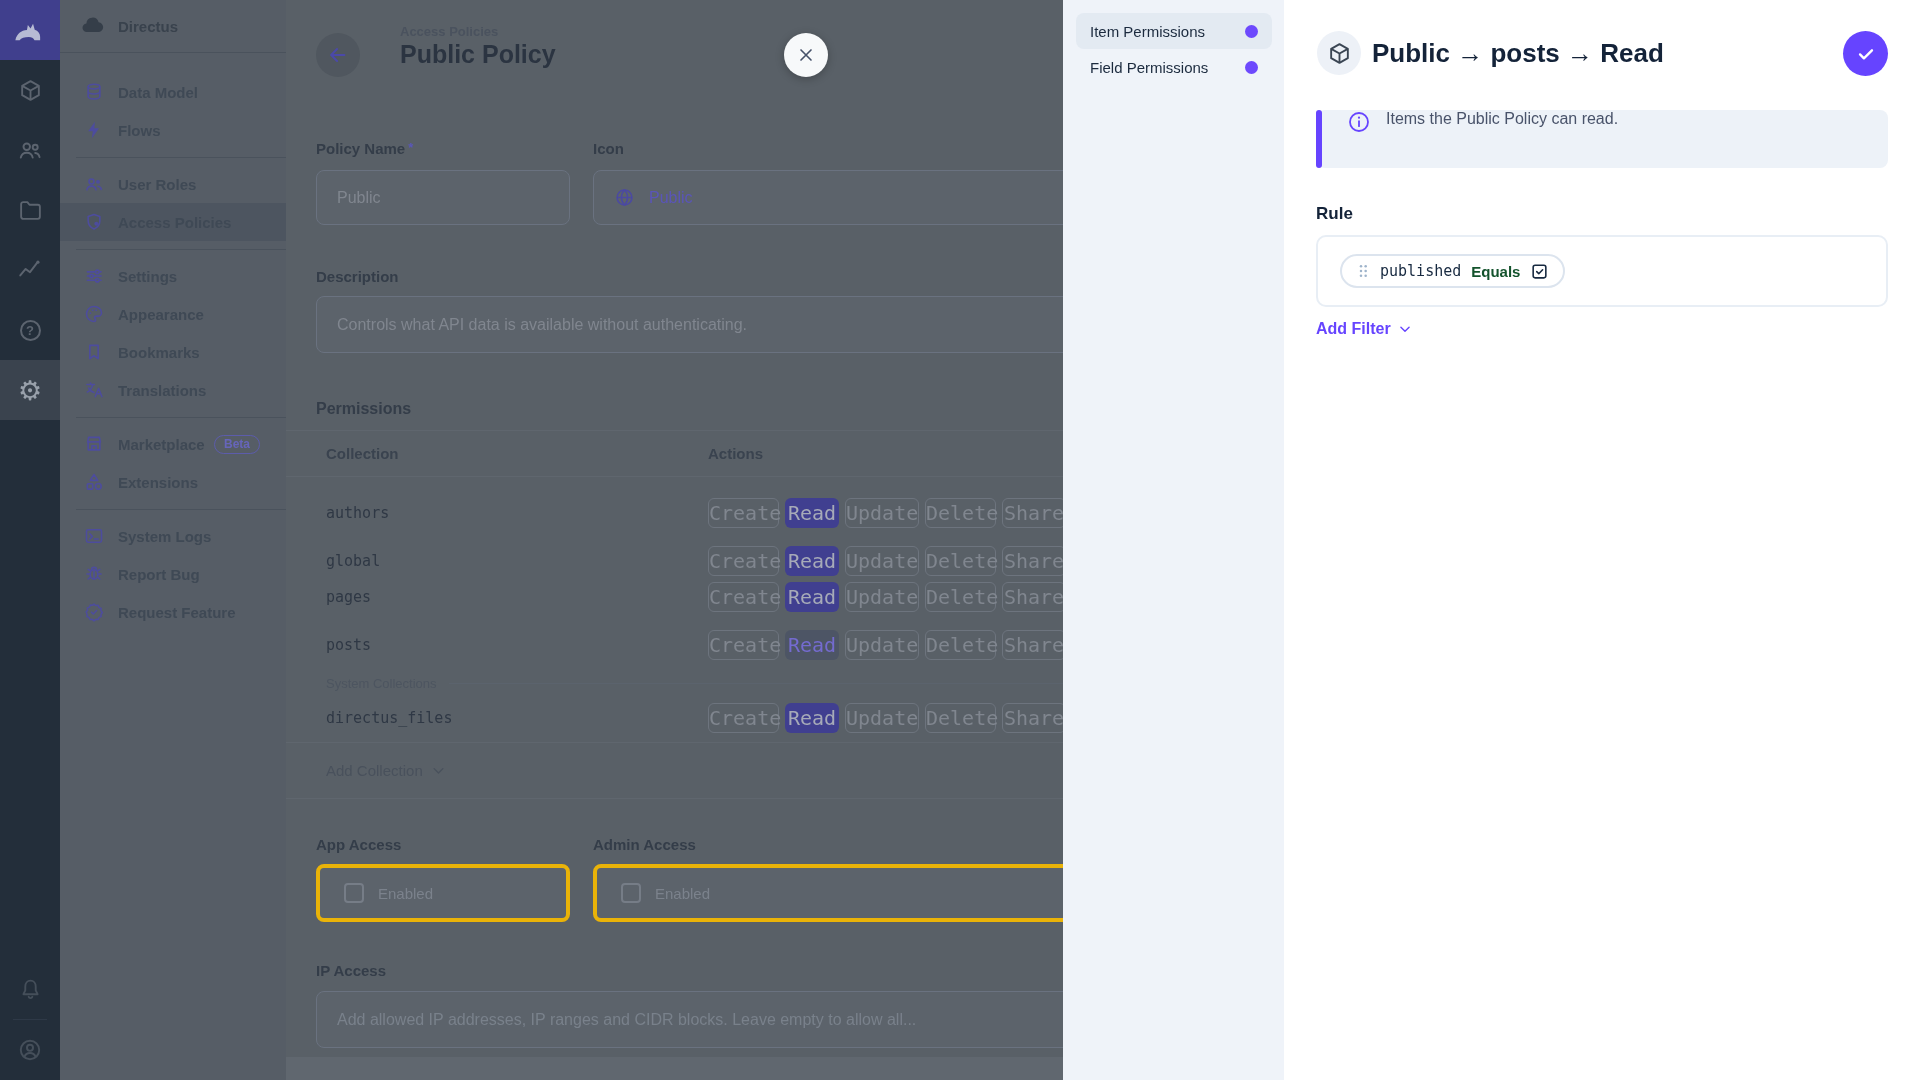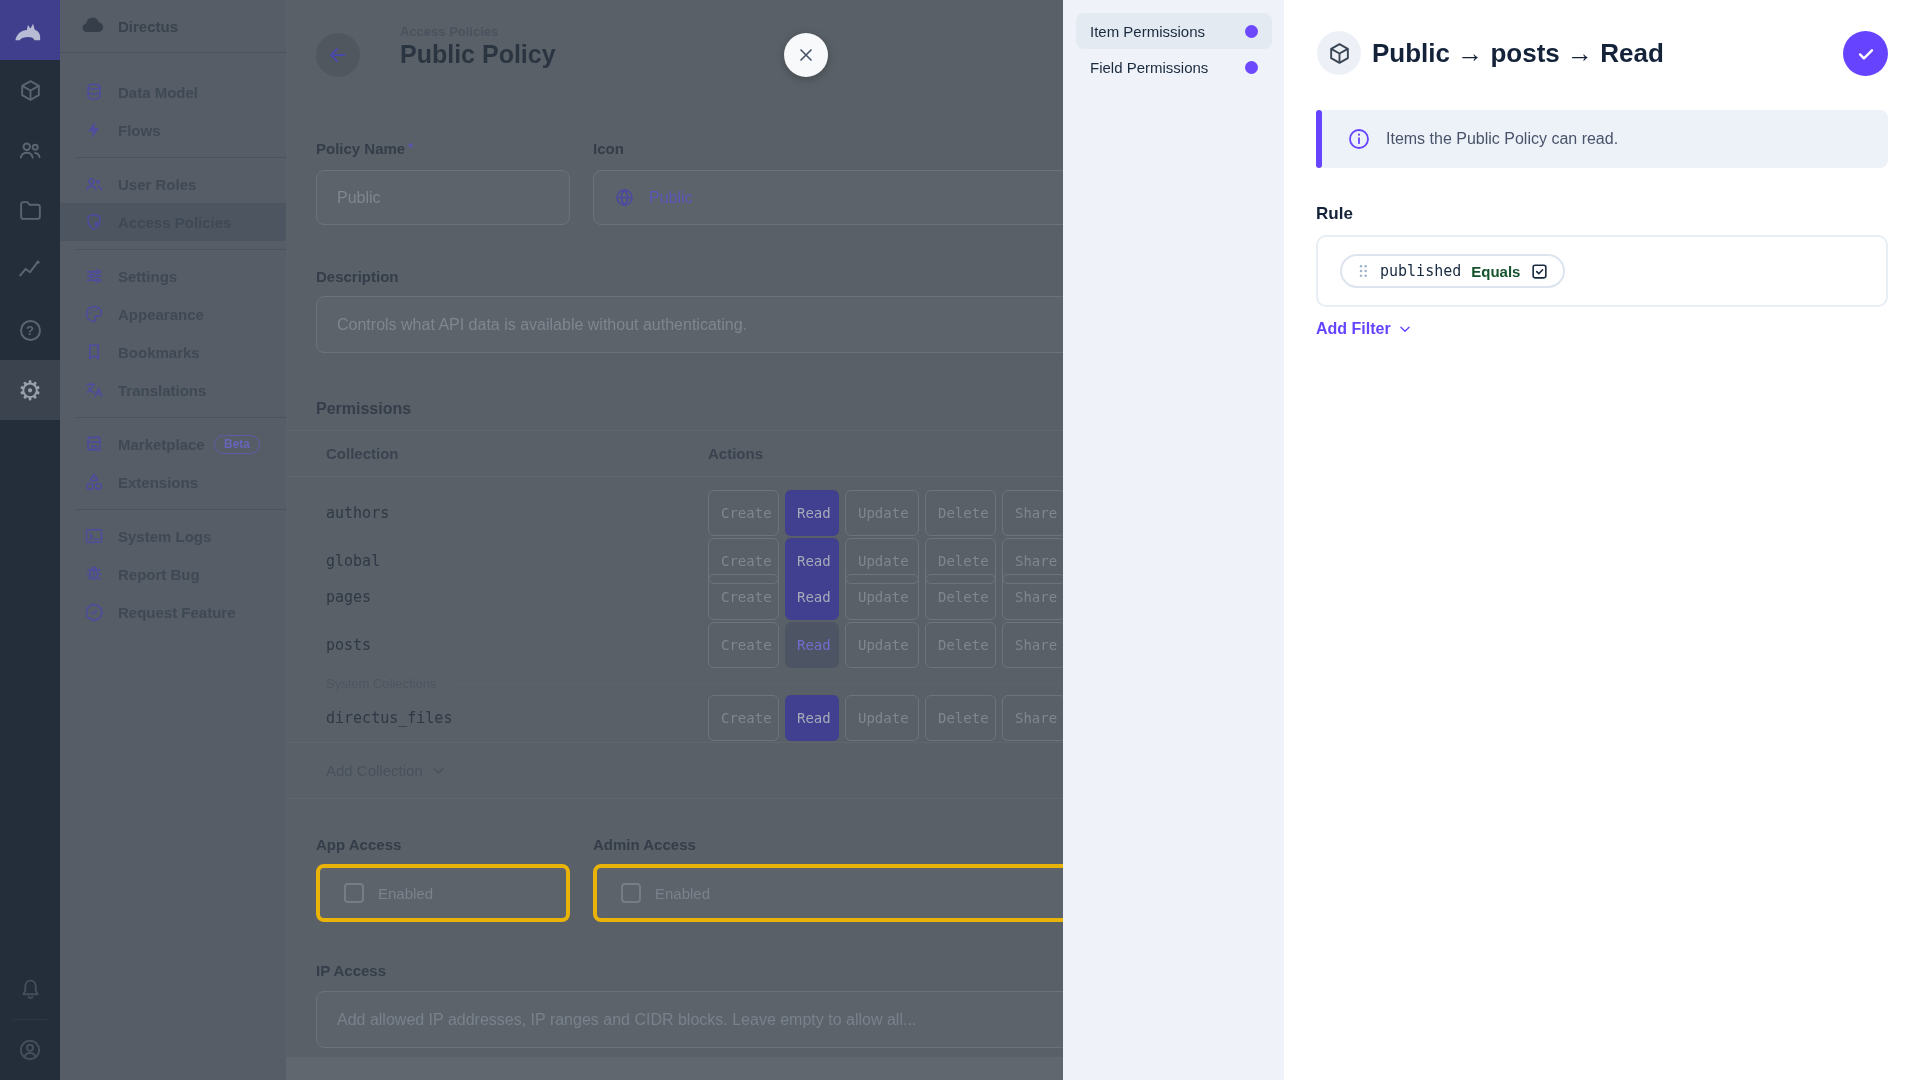--- a/index.html
+++ b/index.html
@@ -43,21 +43,21 @@
   .icon-val{color:#5a55b8;margin-left:14px;font-size:16px}
 
   .sec-label{position:absolute;font-size:16px;font-weight:600;color:#343d49}
   .tbl-head{position:absolute;left:0;top:430px;width:777px;height:47px;border-top:1px solid #5f666e;border-bottom:1px solid #5f666e;display:flex;align-items:center}
   .th-coll{padding-left:40px;font-size:15px;font-weight:600;color:#3a434f}
   .th-act{position:absolute;left:422px;font-size:15px;font-weight:600;color:#3a434f}
   .mono{font-family:"DejaVu Sans Mono","Liberation Mono",monospace}
   .t-row{position:absolute;left:0;width:777px;height:42px;display:flex;align-items:center}
   .t-row .coll{padding-left:40px;font-size:15px;color:#2f3845}
   .acts{position:absolute;left:422px;display:flex;gap:6px}
-  .act{height:46px;border:1px solid #6d747e;border-radius:6px;background:transparent;color:#80868f;font-family:"DejaVu Sans Mono","Liberation Mono",monospace;font-size:14px;cursor:pointer;padding:12px}
+  .act{height:30px;border:1px solid #6d747e;border-radius:6px;background:transparent;color:#80868f;font-family:"DejaVu Sans Mono","Liberation Mono",monospace;font-size:20px;cursor:pointer;padding:0}
   .act:nth-child(1){width:71px}.act:nth-child(2){width:54px}.act:nth-child(3){width:74px}.act:nth-child(4){width:71px}.act:nth-child(5){width:64px}
   .act.on{background:#403f90;color:#a6aab8;border:none}
   .act.cur{background:#4d5565;color:#746bcf;border:none}
   .sys-div{position:absolute;left:0;top:668px;width:777px;height:30px;display:flex;align-items:center;gap:12px}
   .sys-div span{padding-left:40px;font-size:13px;color:#4d5560}
   .sys-div i{flex:1;height:1px;background:#5b636d}
   .hairline{position:absolute;left:0;width:777px;height:1px;background:#5f666e}
   .add-coll{position:absolute;left:0;top:750px;width:777px;height:40px;display:flex;align-items:center;gap:8px;padding-left:40px;color:#49515c;font-size:15px;cursor:pointer}
 
   .chk-box{width:20px;height:20px;border:2px solid #767d87;border-radius:4px;flex:none}
@@ -71,21 +71,21 @@
   .drawer-tabs{position:absolute;left:1063px;top:0;bottom:0;width:221px;background:#eff3f9;z-index:10;padding-top:13px}
   .dtab{height:36px;margin:0 12px 0 13px;border-radius:8px;display:flex;align-items:center;padding:0 14px;font-size:15px;font-weight:500;color:#1b2a3e;cursor:pointer}
   .dtab.active{background:#e3eaf2}
   .dtab .dot{margin-left:auto;width:13px;height:13px;border-radius:50%;background:#6d49fd}
 
   
   .drawer{position:absolute;left:1284px;top:0;bottom:0;width:636px;background:#ffffff;z-index:11}
   .d-avatar{position:absolute;left:33px;top:31px;width:44px;height:44px;border-radius:50%;background:#edf1f7;display:flex;align-items:center;justify-content:center;color:#3a4553}
   .d-title{position:absolute;left:88px;top:38px;font-size:26px;font-weight:700;color:#142339;white-space:nowrap}
   .d-save{position:absolute;left:559px;top:31px;width:45px;height:45px;border-radius:50%;border:none;background:#6644ff;display:flex;align-items:center;justify-content:center;cursor:pointer}
-  .notice{position:absolute;left:33px;top:110px;width:571px;height:58px;background:#edf2f8;border-radius:8px;display:flex;align-items:center;padding:0 24px 0 30px;gap:15px}
+  .notice{position:absolute;left:33px;top:110px;width:571px;height:58px;background:#edf2f8;border-radius:8px;display:flex;align-items:flex-start;padding:0 24px 0 30px;gap:15px}
   .notice::before{content:"";position:absolute;left:-1px;top:0;bottom:0;width:6px;background:#6644ff;border-radius:3px}
   .notice .txt{font-size:16px;color:#49536a}
   .rule-label{position:absolute;left:32px;top:204px;font-size:17px;font-weight:700;color:#142339}
   .rule-box{position:absolute;left:32px;top:235px;width:572px;height:72px;border:2px solid #e8eef5;border-radius:10px}
   .filter-pill{position:absolute;left:22px;top:17px;height:34px;display:inline-flex;align-items:center;gap:10px;padding:0 14px;border:2px solid #dce4ee;border-radius:17px;background:#fff;cursor:pointer}
   .filter-pill .field{font-family:"DejaVu Sans Mono","Liberation Mono",monospace;font-size:15px;color:#172940}
   .filter-pill .op{font-size:15px;font-weight:700;color:#14532d}
   .add-filter{position:absolute;left:32px;top:320px;display:flex;align-items:center;gap:7px;color:#6644ff;font-size:16px;font-weight:600;cursor:pointer}
 </style>
 </head>

